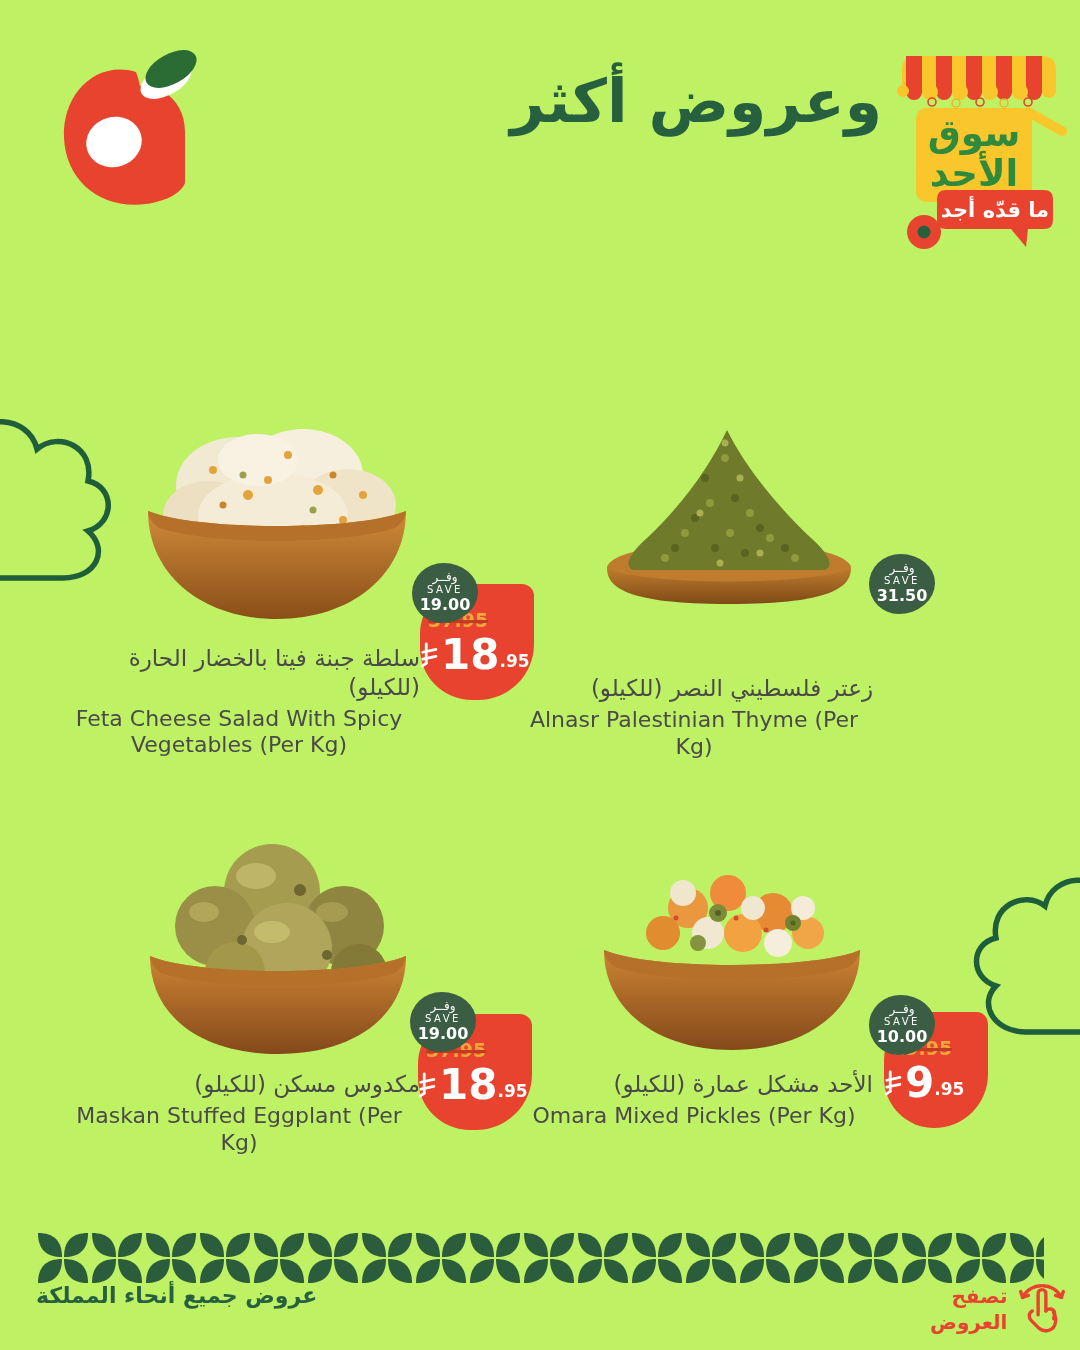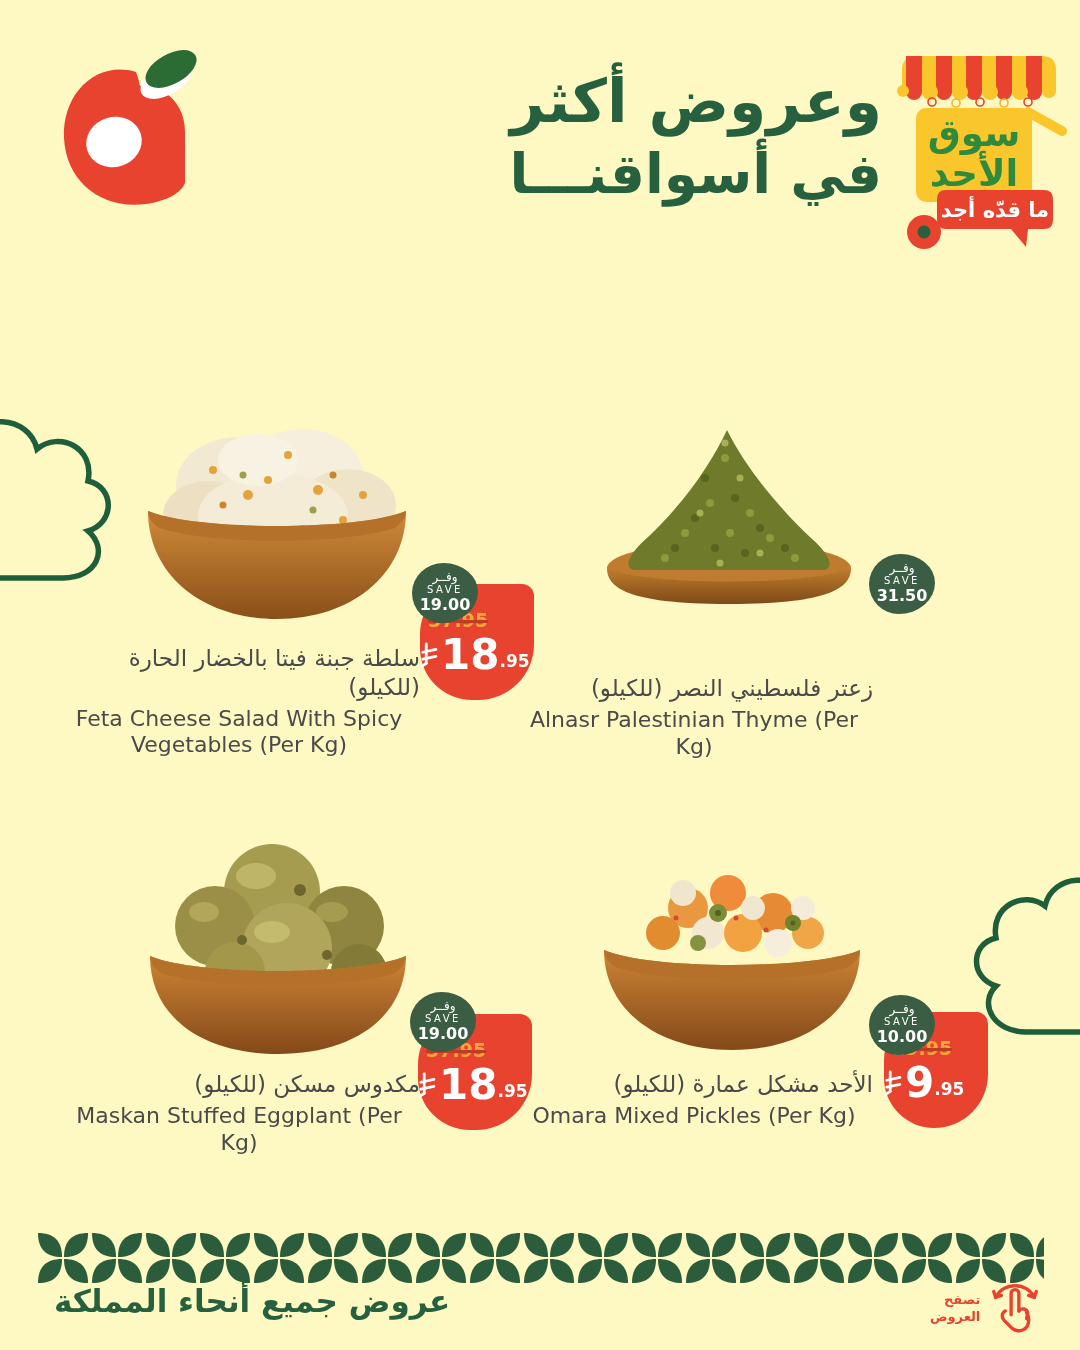--- a/index.html
+++ b/index.html
@@ -1,17 +1,17 @@
 <!DOCTYPE html>
 <html lang="ar"><head>
 <meta charset="utf-8">
 <style>
   html,body { margin:0; padding:0; background:#fff; }
   body { font-family:"DejaVu Sans","Liberation Sans",sans-serif; }
-  .page { position:relative; width:1080px; height:1350px; background:#fef9c3; overflow:hidden; }
+  .page { position:relative; width:1080px; height:1350px; background:#bef264; overflow:hidden; }
 
   .abs { position:absolute; }
 
   
   .header-title { position:absolute; top:64px; right:198px; direction:rtl; text-align:right; color:#27603f; }
   .header-title .l1 { font-size:60px; font-weight:bold; line-height:1.25; }
   .header-title .l2 { font-size:55px; font-weight:bold; line-height:1.3; }
 
   
   .badge-save { position:absolute; width:66px; height:60px; background:#3b5d43; color:#fff; z-index:3;
@@ -33,39 +33,38 @@
   .now svg { margin-right:3px; }
   .now .main { font-size:42px; font-weight:bold; line-height:1; }
   .now .frac { font-size:17px; font-weight:bold; margin-top:12px; }
 
   
   .title { position:absolute; color:#4a4a4a; }
   .t-ar { font-size:23px; line-height:1.25; direction:rtl; text-align:right; margin-bottom:4px; }
   .t-en { font-size:22px; line-height:1.22; text-align:center; }
 
   
-  .region-text { position:absolute; left:36px; top:1283px; direction:rtl; color:#27603f; font-size:31px; font-weight:bold;margin-left:18px; }
+  .region-text { position:absolute; left:36px; top:1283px; direction:rtl; color:#27603f; font-size:22px; font-weight:bold; }
   .browse { position:absolute; left:930px; top:1278px; display:flex; align-items:center; gap:4px; cursor:pointer; }
-  .browse .txt { color:#e8432e; font-weight:bold; font-size:13px; line-height:1.3; text-align:right; direction:rtl; }
+  .browse .txt { color:#e8432e; font-weight:bold; font-size:20px; line-height:1.3; text-align:right; direction:rtl; }
 </style>
 </head>
 <body>
 
 <div class="page">
 
   <svg class="abs" style="left:50px;top:48px;" width="160" height="170" viewBox="0 0 160 170">
     <path d="M86,24 C46,12 12,46 14,90 C16,134 52,162 96,156 C117,153 131,145 135,135 L135,84 C135,66 127,52 114,44 C105,38 96,36 90,38 C89,32 87,27 86,24 Z" fill="#e8432e"></path>
     <ellipse cx="116" cy="32" rx="28" ry="15" fill="#ffffff" transform="rotate(-29 116 32)"></ellipse>
     <ellipse cx="64" cy="94" rx="28" ry="25" fill="#ffffff" transform="rotate(-16 64 94)"></ellipse>
     <ellipse cx="121" cy="21" rx="28" ry="15" fill="#2b6b34" transform="rotate(-29 121 21)"></ellipse>
   </svg>
 
   <div class="header-title">
     <div class="l1">وعروض أكثر</div>
-    <div class="l2">في أسواقنـــا</div>
   </div>
 
   <svg class="abs" style="left:890px;top:34px;" width="178" height="220" viewBox="0 0 178 220">
 
     <g>
       <path d="M12,36 Q12,22 26,22 H152 Q166,22 166,36 V58 H12 Z" fill="#f9c72c"></path>
       <g fill="#e8432e">
         <path d="M16,22 h16 v36 a8,8 0 0 1 -16,0 z"></path>
         <path d="M46,22 h16 v36 a8,8 0 0 1 -16,0 z"></path>
         <path d="M76,22 h16 v36 a8,8 0 0 1 -16,0 z"></path>

